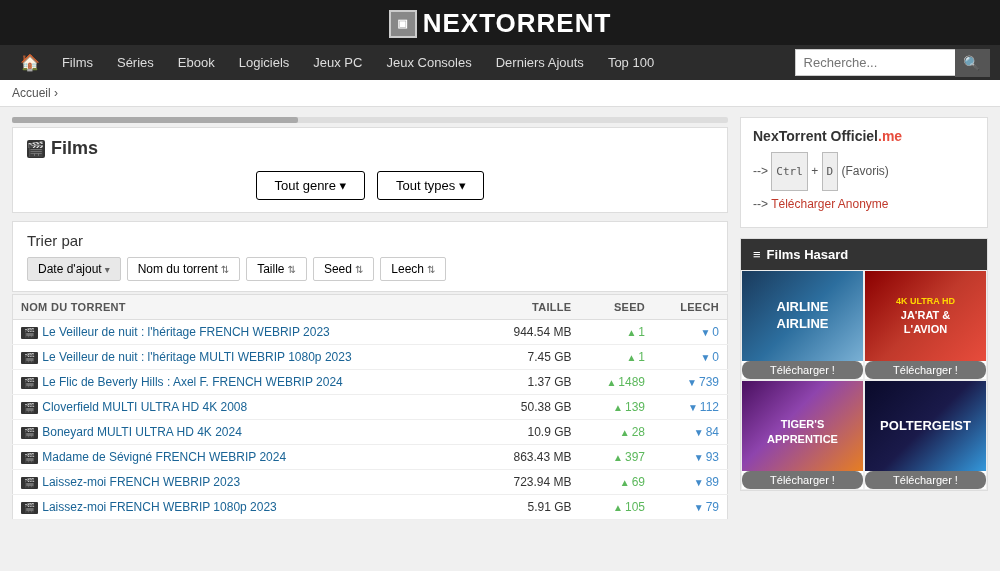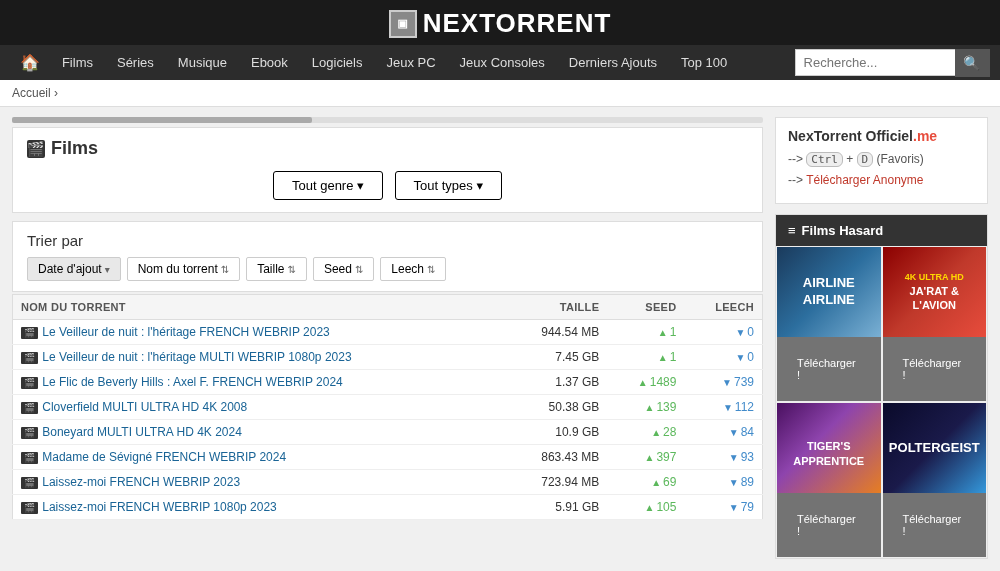--- a/index.html
+++ b/index.html
@@ -210,21 +210,21 @@
       border-radius: 1px;
       margin-right: 4px;
     }
     .seed-up { color: #5cb85c; display: inline-flex; align-items: center; gap: 2px; }
     .leech-down { color: #428bca; display: inline-flex; align-items: center; gap: 2px; }
     .arrow-up::before { content: '▲'; font-size: 10px; }
     .arrow-down::before { content: '▼'; font-size: 10px; }
 
     
     #sidebar {
-      width: 213px;
+      width: 248px;
       flex-shrink: 0;
     }
 
     #sidebar-info {
       background: #fff;
       border: 1px solid #ddd;
       padding: 10px 12px;
       margin-bottom: 10px;
       font-size: 12px;
     }
@@ -235,22 +235,22 @@
     }
     .site-name-ext { color: #e74c3c; font-weight: bold; }
     .shortcut-line {
       margin: 6px 0;
       color: #555;
     }
     .kbd {
       display: inline-block;
       background: #eee;
       border: 1px solid #bbb;
-      border-radius: 6px;
-      padding: 0px 4px;
+      border-radius: 0;
+      padding: 12px 4px;
       font-size: 11px;
       font-family: monospace;
     }
     .link-anon {
       color: #c0392b;
       text-decoration: none;
       cursor: pointer;
     }
 
     #films-hasard {
@@ -287,23 +287,25 @@
       font-size: 11px;
       color: #fff;
       font-weight: bold;
       text-align: center;
       overflow: hidden;
       position: relative;
     }
     .film-card-label {
       background: rgba(0,0,0,0.55);
       color: #fff;
-      padding: 20px;
+      text-align: center;
+      padding: 3px;
       font-size: 11px;
       cursor: pointer;
+      border-radius: 8px;
     }
 
     
     .card-airline { background: linear-gradient(135deg, #1a3a5c 0%, #2c6e9e 50%, #7ab0d4 100%); }
     .card-jacrat { background: linear-gradient(135deg, #8B0000 0%, #c0392b 50%, #e74c3c 100%); }
     .card-tigers { background: linear-gradient(135deg, #4a1060 0%, #8e44ad 40%, #e67e22 100%); }
     .card-poltergeist { background: linear-gradient(135deg, #0a0a2a 0%, #1a1a4a 50%, #3498db 100%); }
 
     
     #scroll-bar {
@@ -328,21 +330,20 @@
       <span style="color:#fff;font-size:11px;font-weight:bold;">▣</span>
     </div>
     <span id="site-title">NEXTORRENT</span>
   </div>
 </div>
 
 <div id="navbar">
   <span class="nav-item nav-home">🏠</span>
   <span class="nav-item">Films</span>
   <span class="nav-item">Séries</span>
-  <span class="nav-item">Musique</span>
   <span class="nav-item">Ebook</span>
   <span class="nav-item">Logiciels</span>
   <span class="nav-item">Jeux PC</span>
   <span class="nav-item">Jeux Consoles</span>
   <span class="nav-item">Derniers Ajouts</span>
   <span class="nav-item">Top 100</span>
   <div id="search-area">
     <input id="search-input" type="text" placeholder="Recherche..." style="">
     <button id="search-btn">🔍</button>
   </div>

